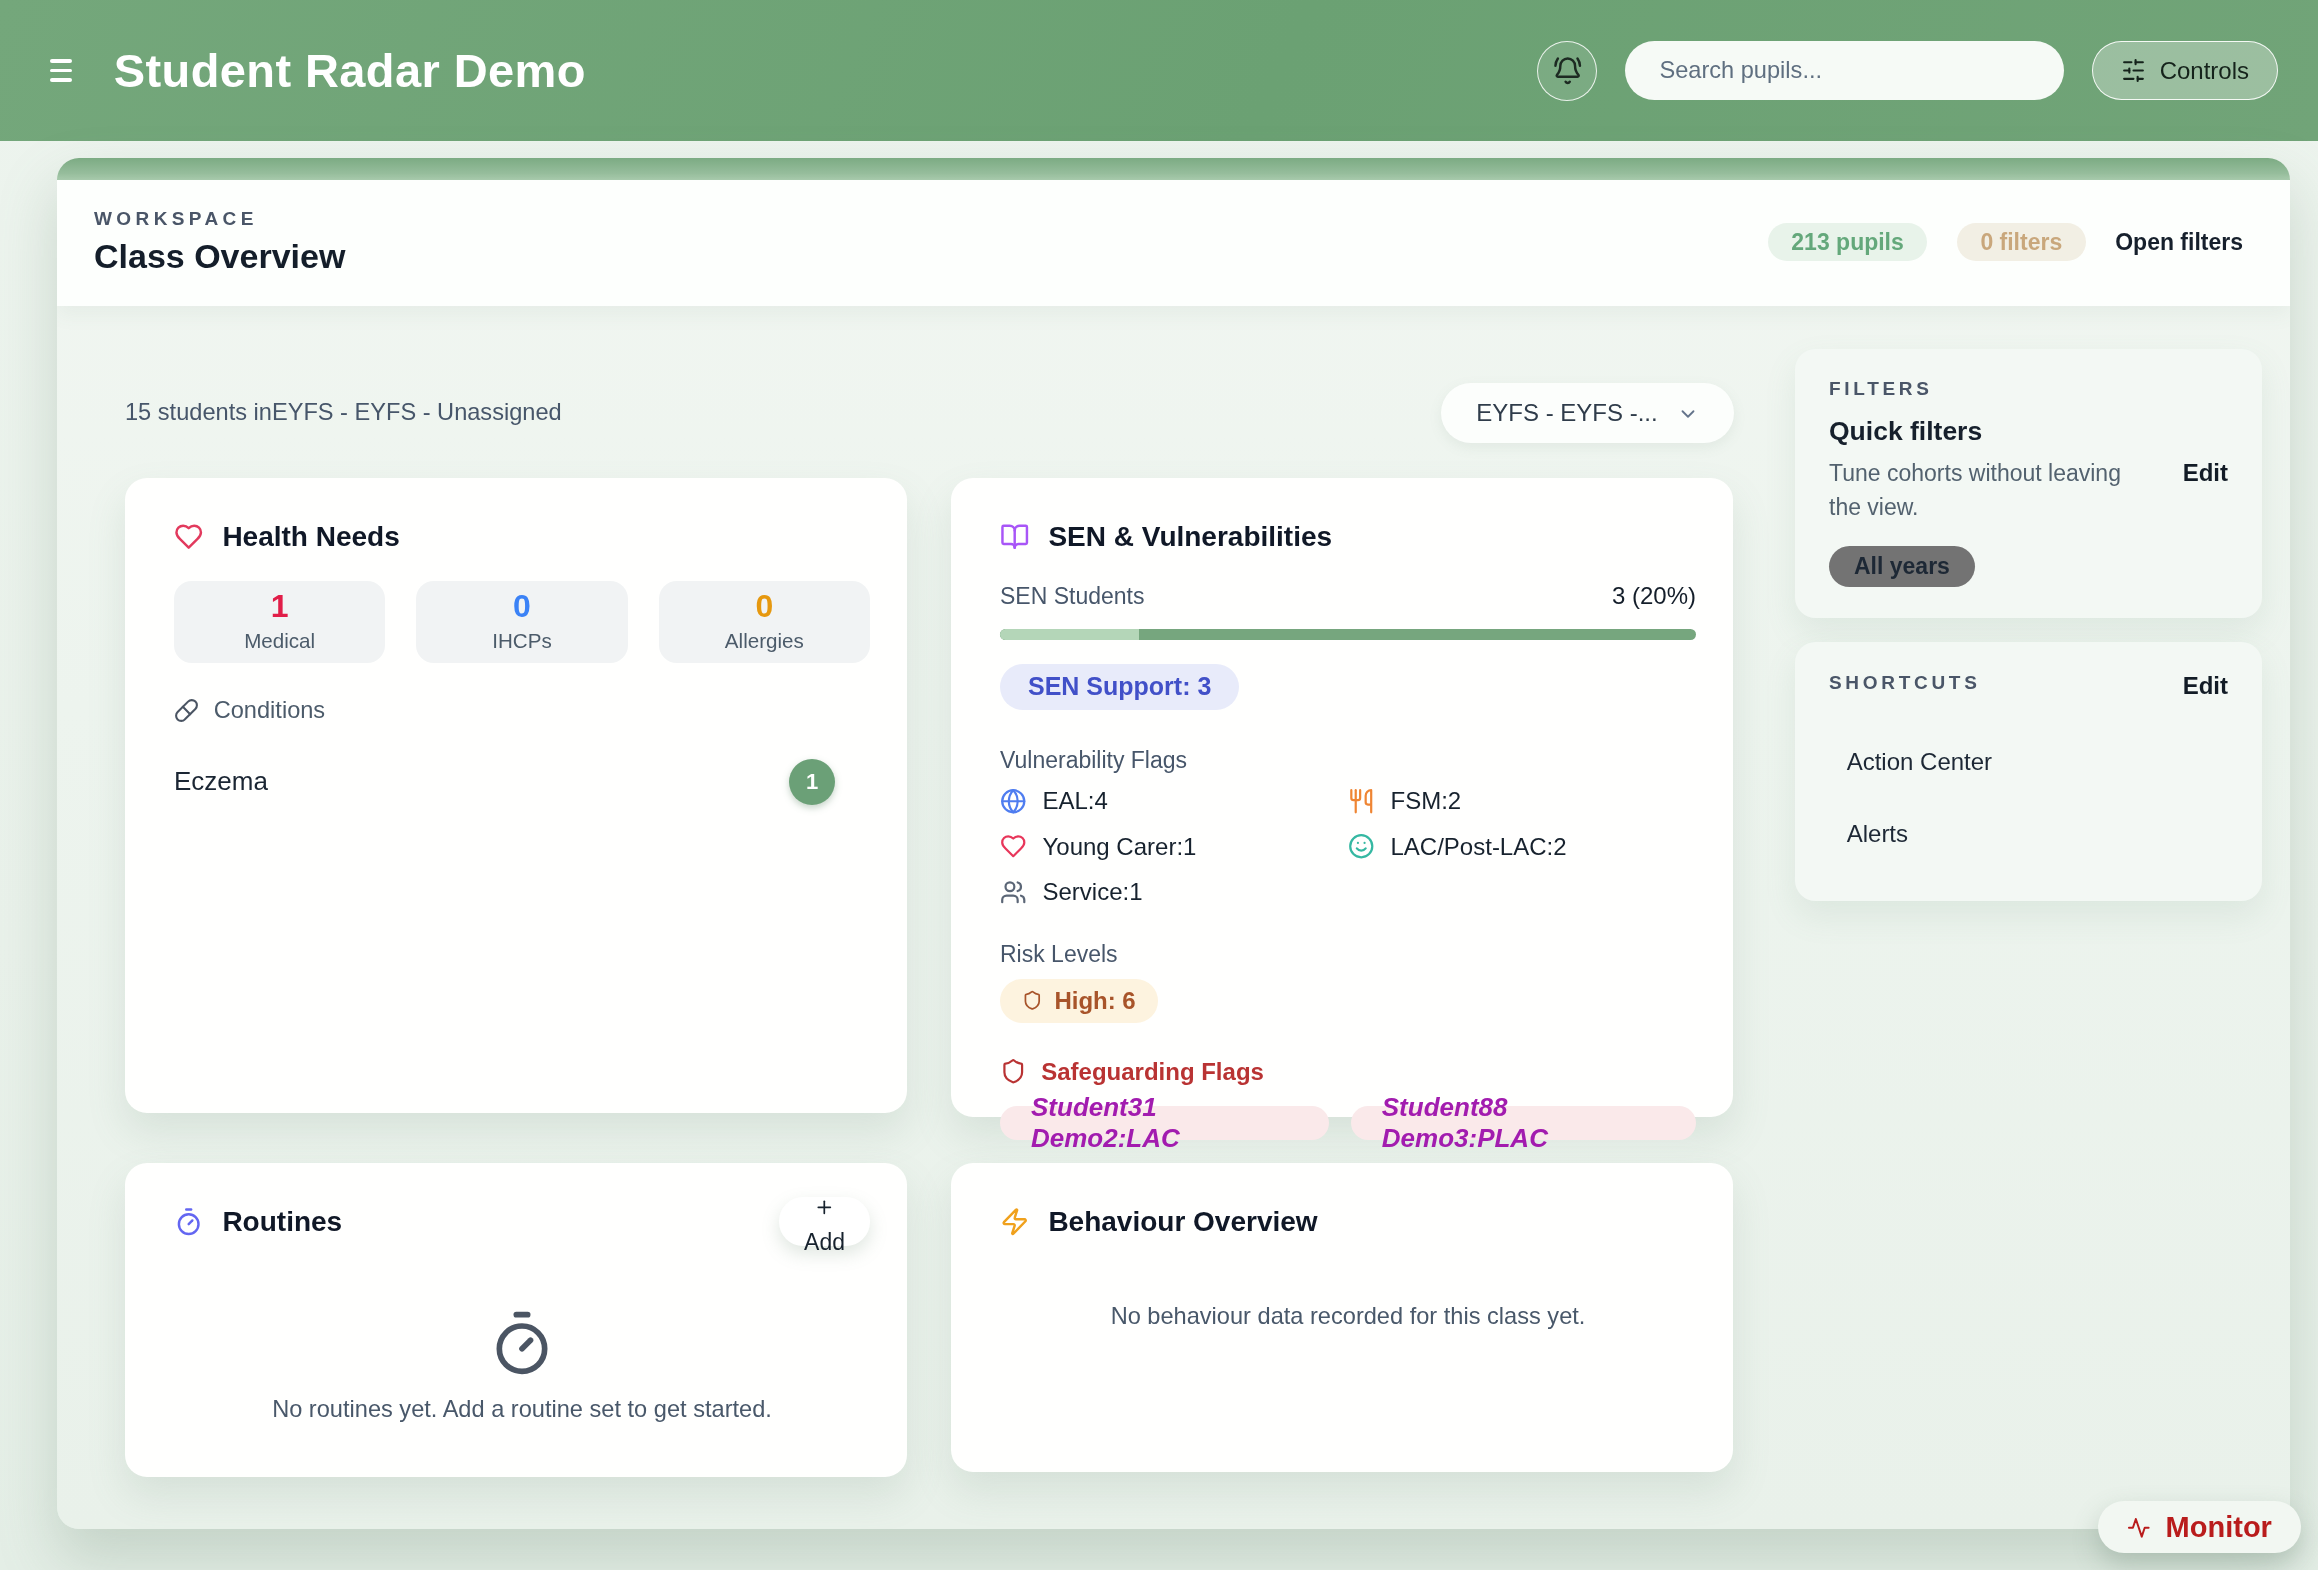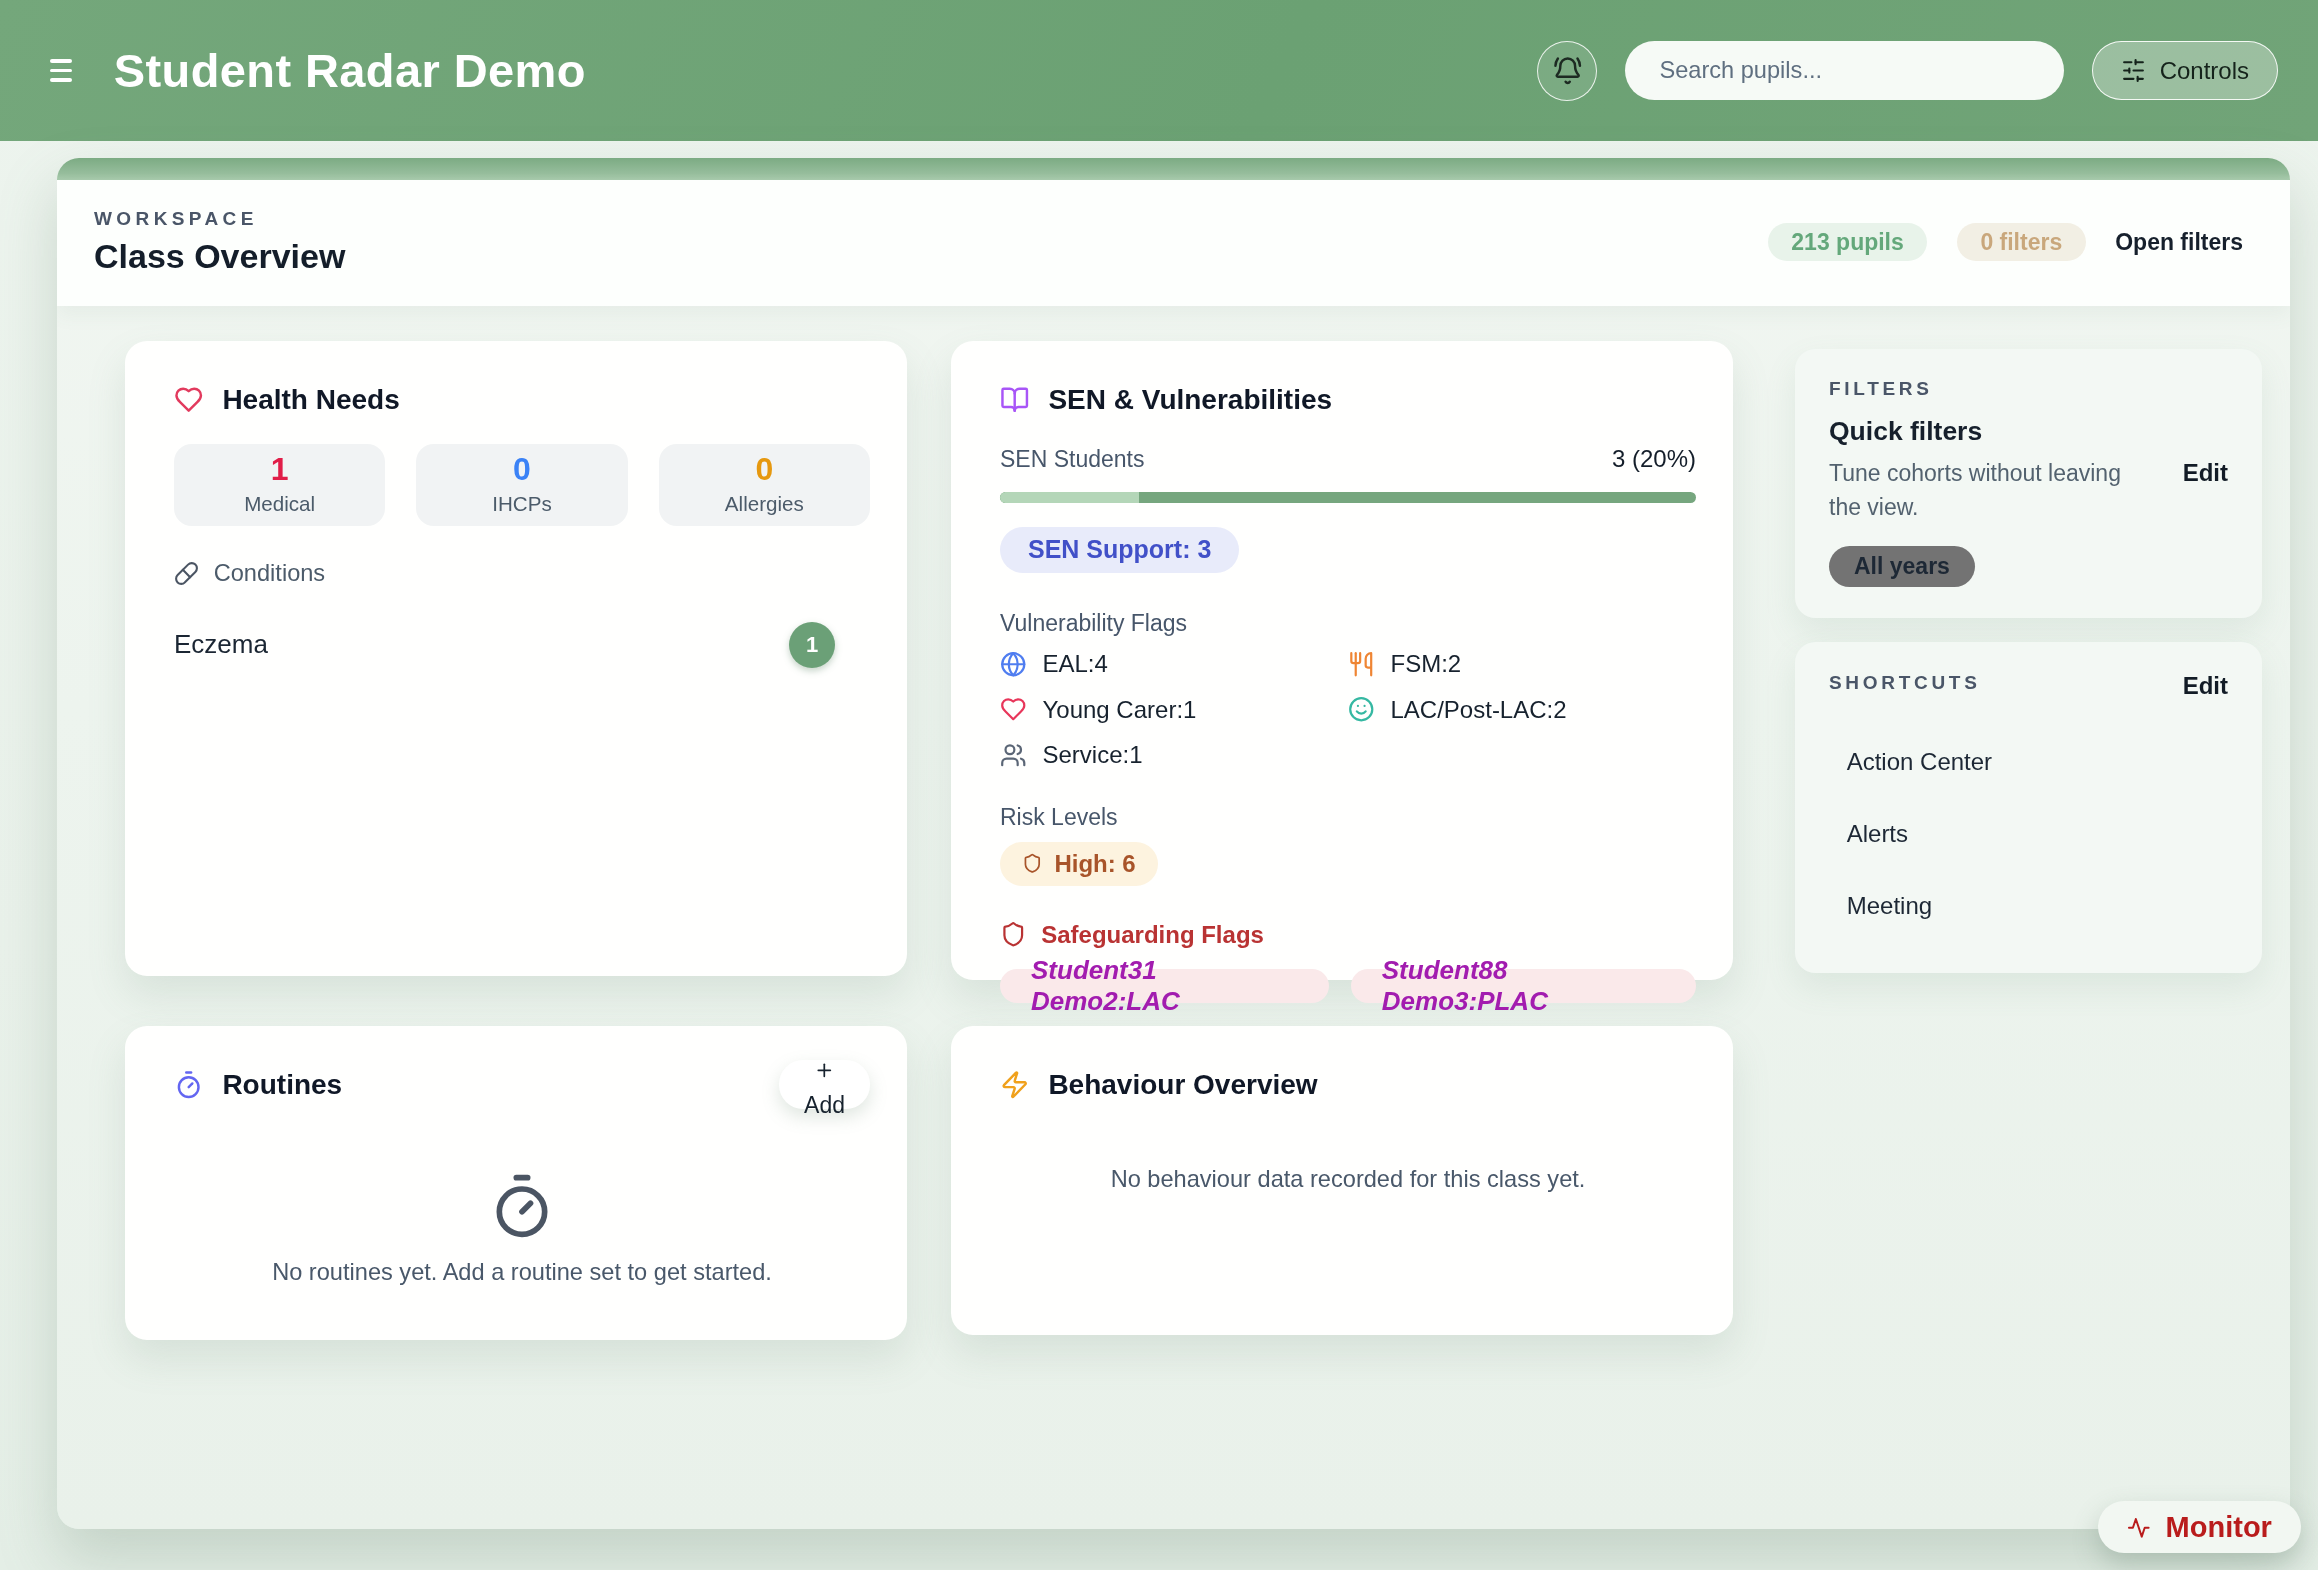--- a/index.html
+++ b/index.html
@@ -209,20 +209,31 @@
         <span class="badge badge-pupils">213 pupils</span>
         <span class="badge badge-filters">0 filters</span>
         <button class="open-filters">Open filters</button>
       </div>
     </div>
 
     <div class="content">
 
       <div class="main-col">
 
+        <div class="class-bar">
+          <div class="class-summary">15 students inEYFS - EYFS - Unassigned</div>
+          <button class="class-select">
+            <span>EYFS - EYFS -...</span>
+            <span class="chev">
+              <svg width="22" height="22" viewBox="0 0 24 24" fill="none" stroke="currentColor" stroke-width="2" stroke-linecap="round" stroke-linejoin="round">
+                <polyline points="6 9 12 15 18 9"></polyline>
+              </svg>
+            </span>
+          </button>
+        </div>
 
         <div class="cards-grid">
 
           <section class="card card-health">
             <div class="card-head">
               <span class="icon-heart">
                 <svg width="29.4" height="29.4" viewBox="0 0 24 24" fill="none" stroke="currentColor" stroke-width="2" stroke-linecap="round" stroke-linejoin="round">
                   <path d="M19 14c1.49-1.46 3-3.21 3-5.5A5.5 5.5 0 0 0 16.5 3c-1.76 0-3 .5-4.5 2-1.5-1.5-2.74-2-4.5-2A5.5 5.5 0 0 0 2 8.5c0 2.3 1.5 4.05 3 5.5l7 7Z"></path>
                 </svg>
               </span>
@@ -416,21 +427,20 @@
         </div>
 
         <div class="rail-panel shortcuts">
           <div class="sc-head">
             <div class="rail-eyebrow">SHORTCUTS</div>
             <button class="edit-btn">Edit</button>
           </div>
           <ul class="sc-list">
             <li class="sc-item">Action Center</li>
             <li class="sc-item">Alerts</li>
-            <li class="sc-item">Meeting</li>
           </ul>
         </div>
 
       </aside>
     </div>
   </div>
 
   <button class="monitor-btn">
     <span>
       <svg width="23.6" height="23.6" viewBox="0 0 24 24" fill="none" stroke="currentColor" stroke-width="2" stroke-linecap="round" stroke-linejoin="round">

